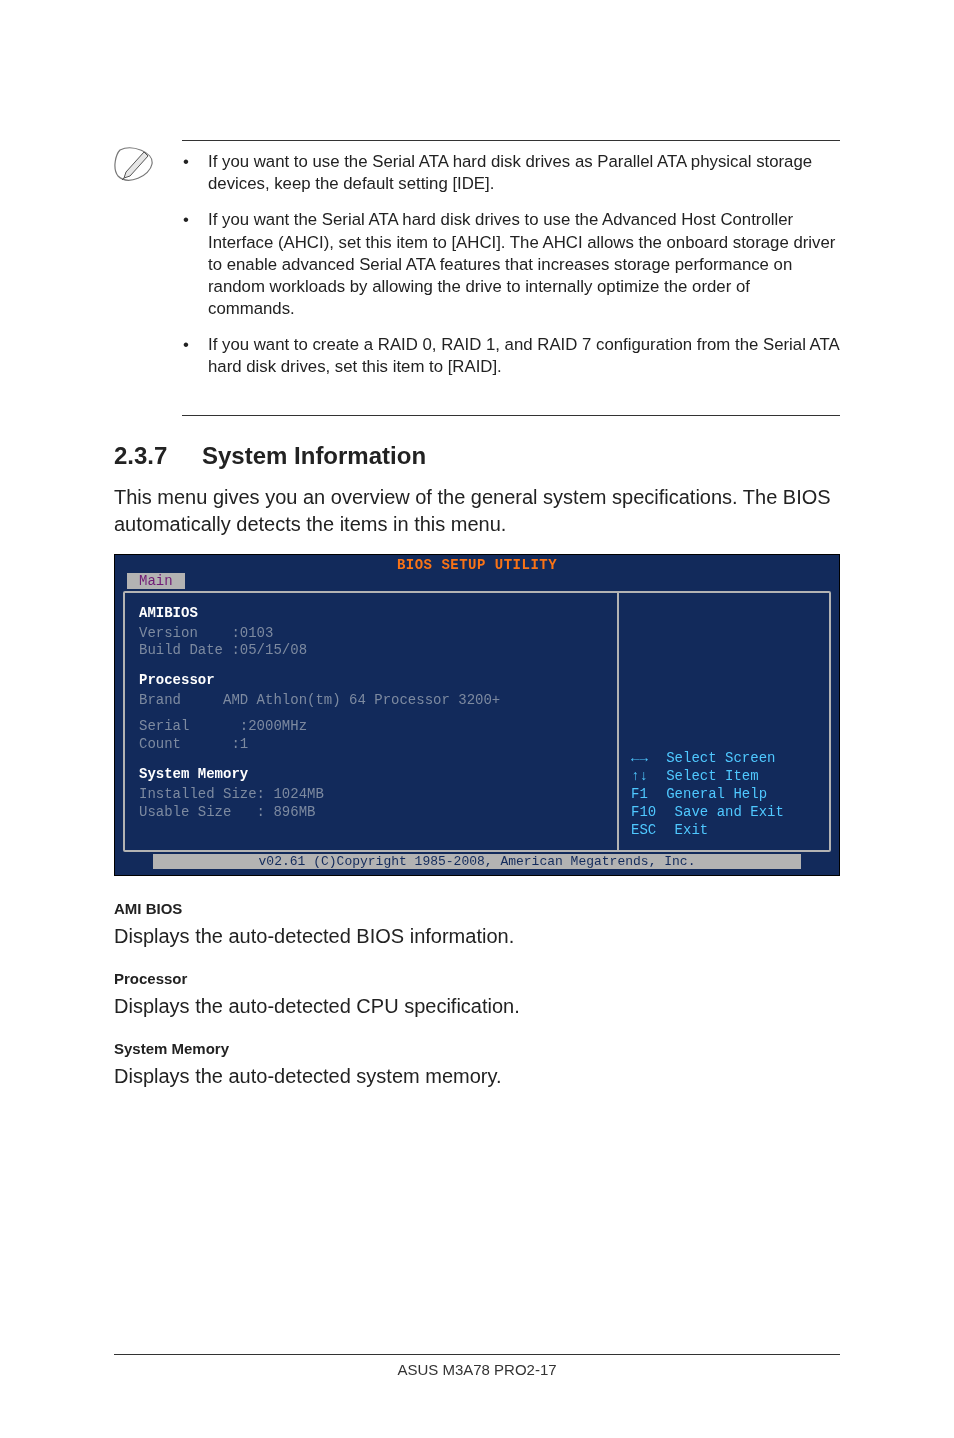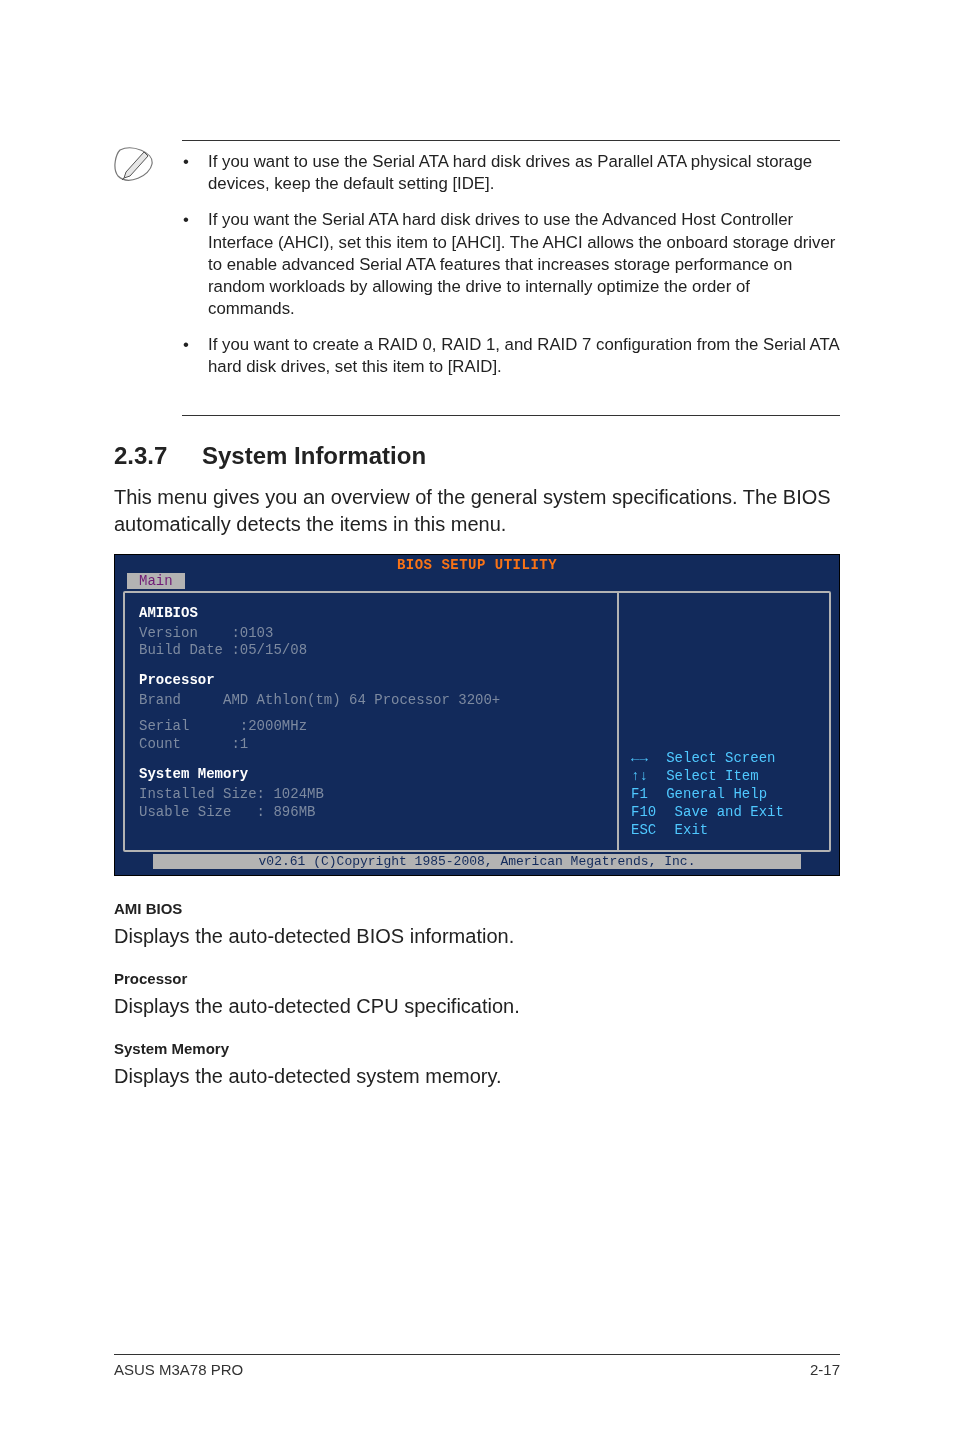--- a/index.html
+++ b/index.html
@@ -121,21 +121,21 @@
     margin-top: 4px;
   }
   .sub-block { margin-bottom: 20px; }
 
   .footer-bar {
     position: absolute;
     left: 114px; right: 114px;
     bottom: 60px;
     border-top: 1px solid #333;
     display: flex;
-    justify-content: space-between;
+    justify-content: center;
     font-size: 15px;
     padding-top: 6px;
     color: #333;
   }
 </style>
 </head>
 <body>
 
 <div class="note-block">
   <div class="note-icon-wrap">

